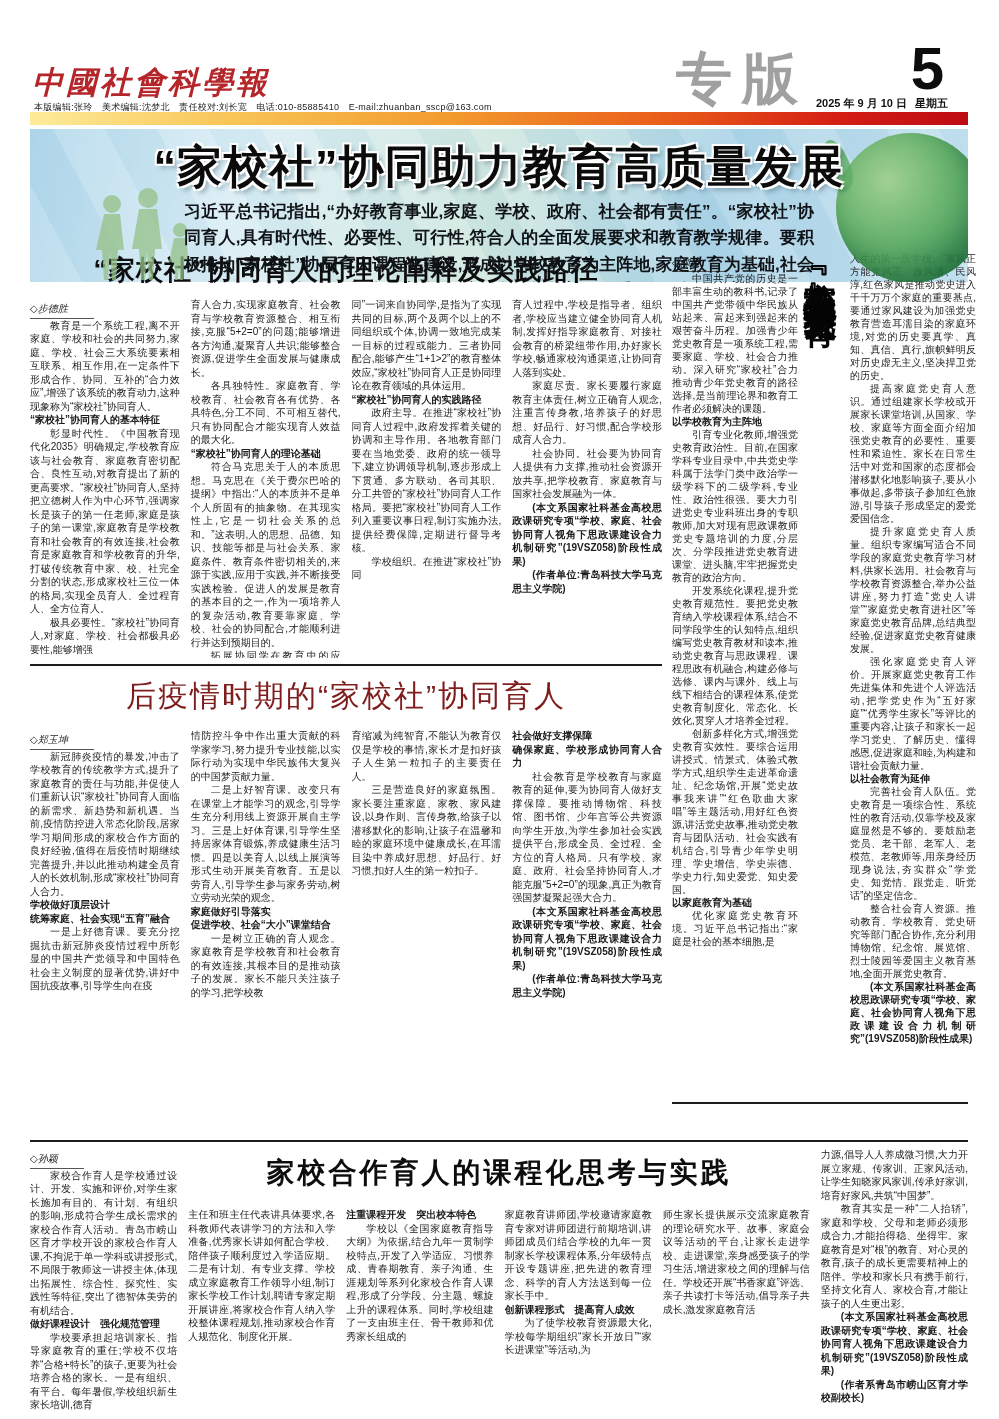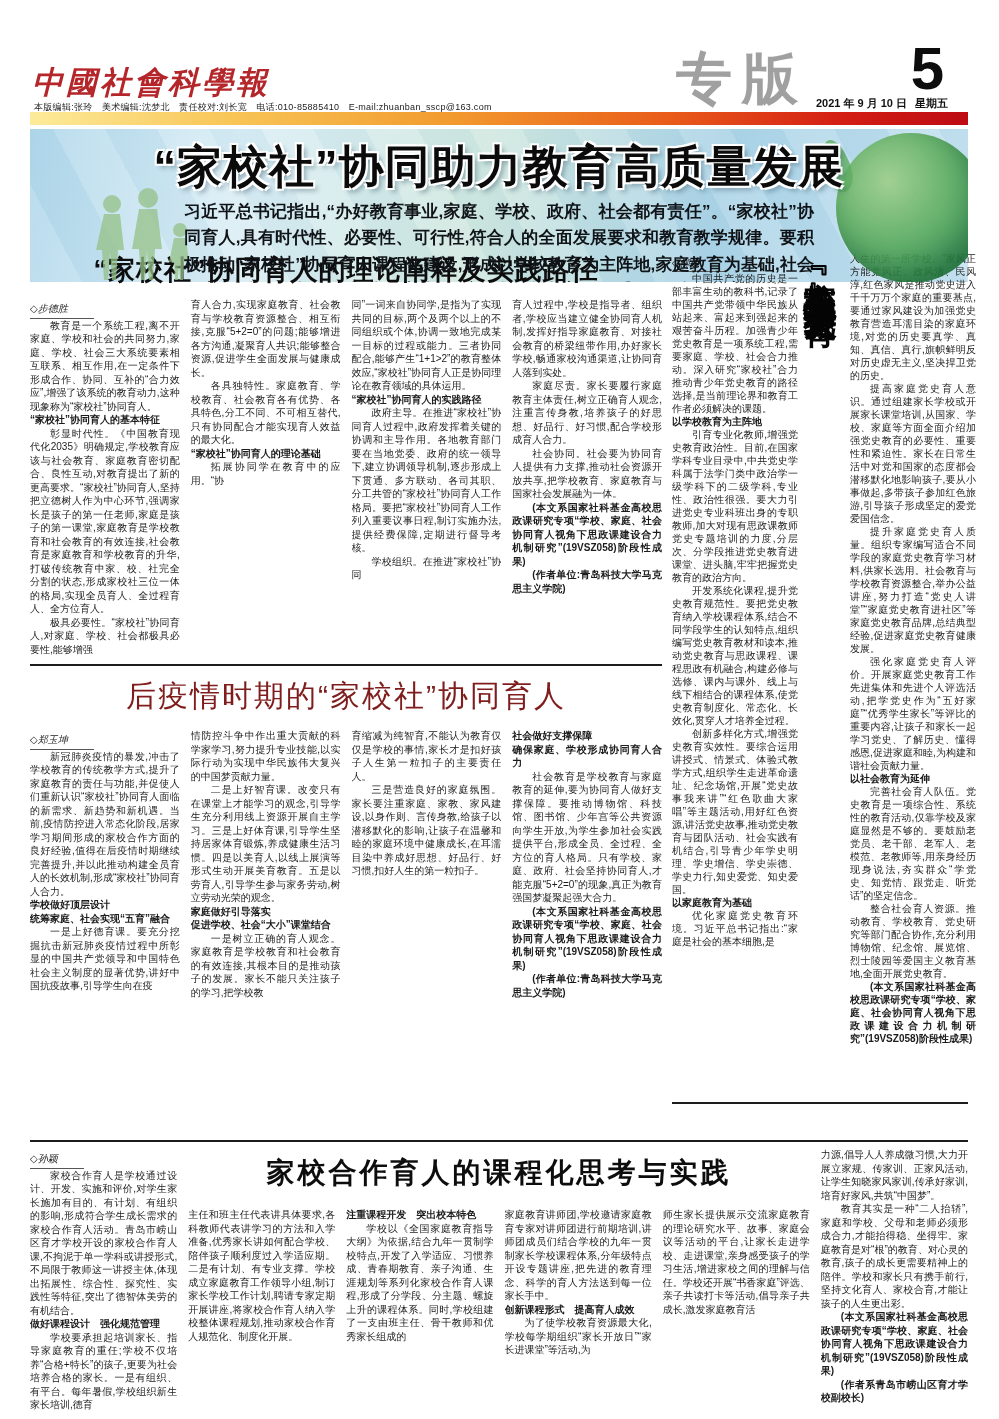--- a/index.html
+++ b/index.html
@@ -73,21 +73,21 @@
 </head>
 <body>
 
 <div class="page">
 
   <header class="masthead">
     <div class="logo">中國社會科學報</div>
     <div class="info-line">本版编辑:张玲　美术编辑:沈梦北　责任校对:刘长宽　电话:010-85885410　E-mail:zhuanban_sscp@163.com</div>
     <div class="edition">专版</div>
     <div class="pagenum">5</div>
-    <div class="dateline"><span>2021 年 9 月 10 日</span><span>星期五</span></div>
+    <div class="dateline"><span>2025 年 9 月 10 日</span><span>星期五</span></div>
   </header>
   <div class="header-bar"></div>
 
   <section class="banner">
     <svg class="deco deco-family" width="150" height="100" viewBox="0 0 150 100">
       <g fill="#95c187">
         <circle cx="34" cy="22" r="9"></circle>
           <path d="M26 32 h16 l4 36 h-6 l-2 30 h-4 l-2-28 -2 28 h-4 l-2-30 h-6 z"></path>
         <circle cx="70" cy="16" r="10"></circle>
           <path d="M61 27 h18 l5 40 h-7 l-2 31 h-4 l-2-29 -2 29 h-4 l-2-31 h-7 z"></path>
@@ -102,20 +102,21 @@
   </section>
 
   <section class="article1">
     <h2 class="a1-title">“家校社”协同育人的理论阐释及实践路径</h2>
     <div class="ncols">
         <div class="ncol"><p class="b-p b-byline">◇步德胜</p><p class="b-p b-p">教育是一个系统工程,离不开家庭、学校和社会的共同努力,家庭、学校、社会三大系统要素相互联系、相互作用,在一定条件下形成合作、协同、互补的“合力效应”,增强了该系统的教育动力,这种现象称为“家校社”协同育人。</p><h4 class="b-h">“家校社”协同育人的基本特征</h4><p class="b-p b-p">彰显时代性。《中国教育现代化2035》明确规定,学校教育应该与社会教育、家庭教育密切配合、良性互动,对教育提出了新的更高要求。“家校社”协同育人,坚持把立德树人作为中心环节,强调家长是孩子的第一任老师,家庭是孩子的第一课堂,家庭教育是学校教育和社会教育的有效连接,社会教育是家庭教育和学校教育的升华,打破传统教育中家、校、社完全分割的状态,形成家校社三位一体的格局,实现全员育人、全过程育人、全方位育人。</p><p class="b-p b-p">极具必要性。“家校社”协同育人,对家庭、学校、社会都极具必要性,能够增强</p></div>
         <div class="ncol">
           <p class="b-p b-cont">育人合力,实现家庭教育、社会教育与学校教育资源整合、相互衔接,克服“5+2=0”的问题;能够增进各方沟通,凝聚育人共识;能够整合资源,促进学生全面发展与健康成长。</p>
           <p class="b-p b-p">各具独特性。家庭教育、学校教育、社会教育各有优势、各具特色,分工不同、不可相互替代,只有协同配合才能实现育人效益的最大化。</p>
           <h4 class="b-h">“家校社”协同育人的理论基础</h4>
+          <p class="b-p b-p">符合马克思关于人的本质思想。马克思在《关于费尔巴哈的提纲》中指出:“人的本质并不是单个人所固有的抽象物。在其现实性上,它是一切社会关系的总和。”这表明,人的思想、品德、知识、技能等都是与社会关系、家庭条件、教育条件密切相关的,来源于实践,应用于实践,并不断接受实践检验。促进人的发展是教育的基本目的之一,作为一项培养人的复杂活动,教育要靠家庭、学校、社会的协同配合,才能顺利进行并达到预期目的。</p>
           <p class="b-p b-p">拓展协同学在教育中的应用。“协</p>
         </div>
         <div class="ncol">
           <p class="b-p b-cont">同”一词来自协同学,是指为了实现共同的目标,两个及两个以上的不同组织或个体,协调一致地完成某一目标的过程或能力。三者协同配合,能够产生“1+1&gt;2”的教育整体效应,“家校社”协同育人正是协同理论在教育领域的具体运用。</p>
           <h4 class="b-h">“家校社”协同育人的实践路径</h4>
           <p class="b-p b-p">政府主导。在推进“家校社”协同育人过程中,政府发挥着关键的协调和主导作用。各地教育部门要在当地党委、政府的统一领导下,建立协调领导机制,逐步形成上下贯通、多方联动、各司其职、分工共管的“家校社”协同育人工作格局。要把“家校社”协同育人工作列入重要议事日程,制订实施办法,提供经费保障,定期进行督导考核。</p>
           <p class="b-p b-p">学校组织。在推进“家校社”协同</p>
         </div>
         <div class="ncol">
           <p class="b-p b-cont">育人过程中,学校是指导者、组织者,学校应当建立健全协同育人机制,发挥好指导家庭教育、对接社会教育的桥梁纽带作用,办好家长学校,畅通家校沟通渠道,让协同育人落到实处。</p>

